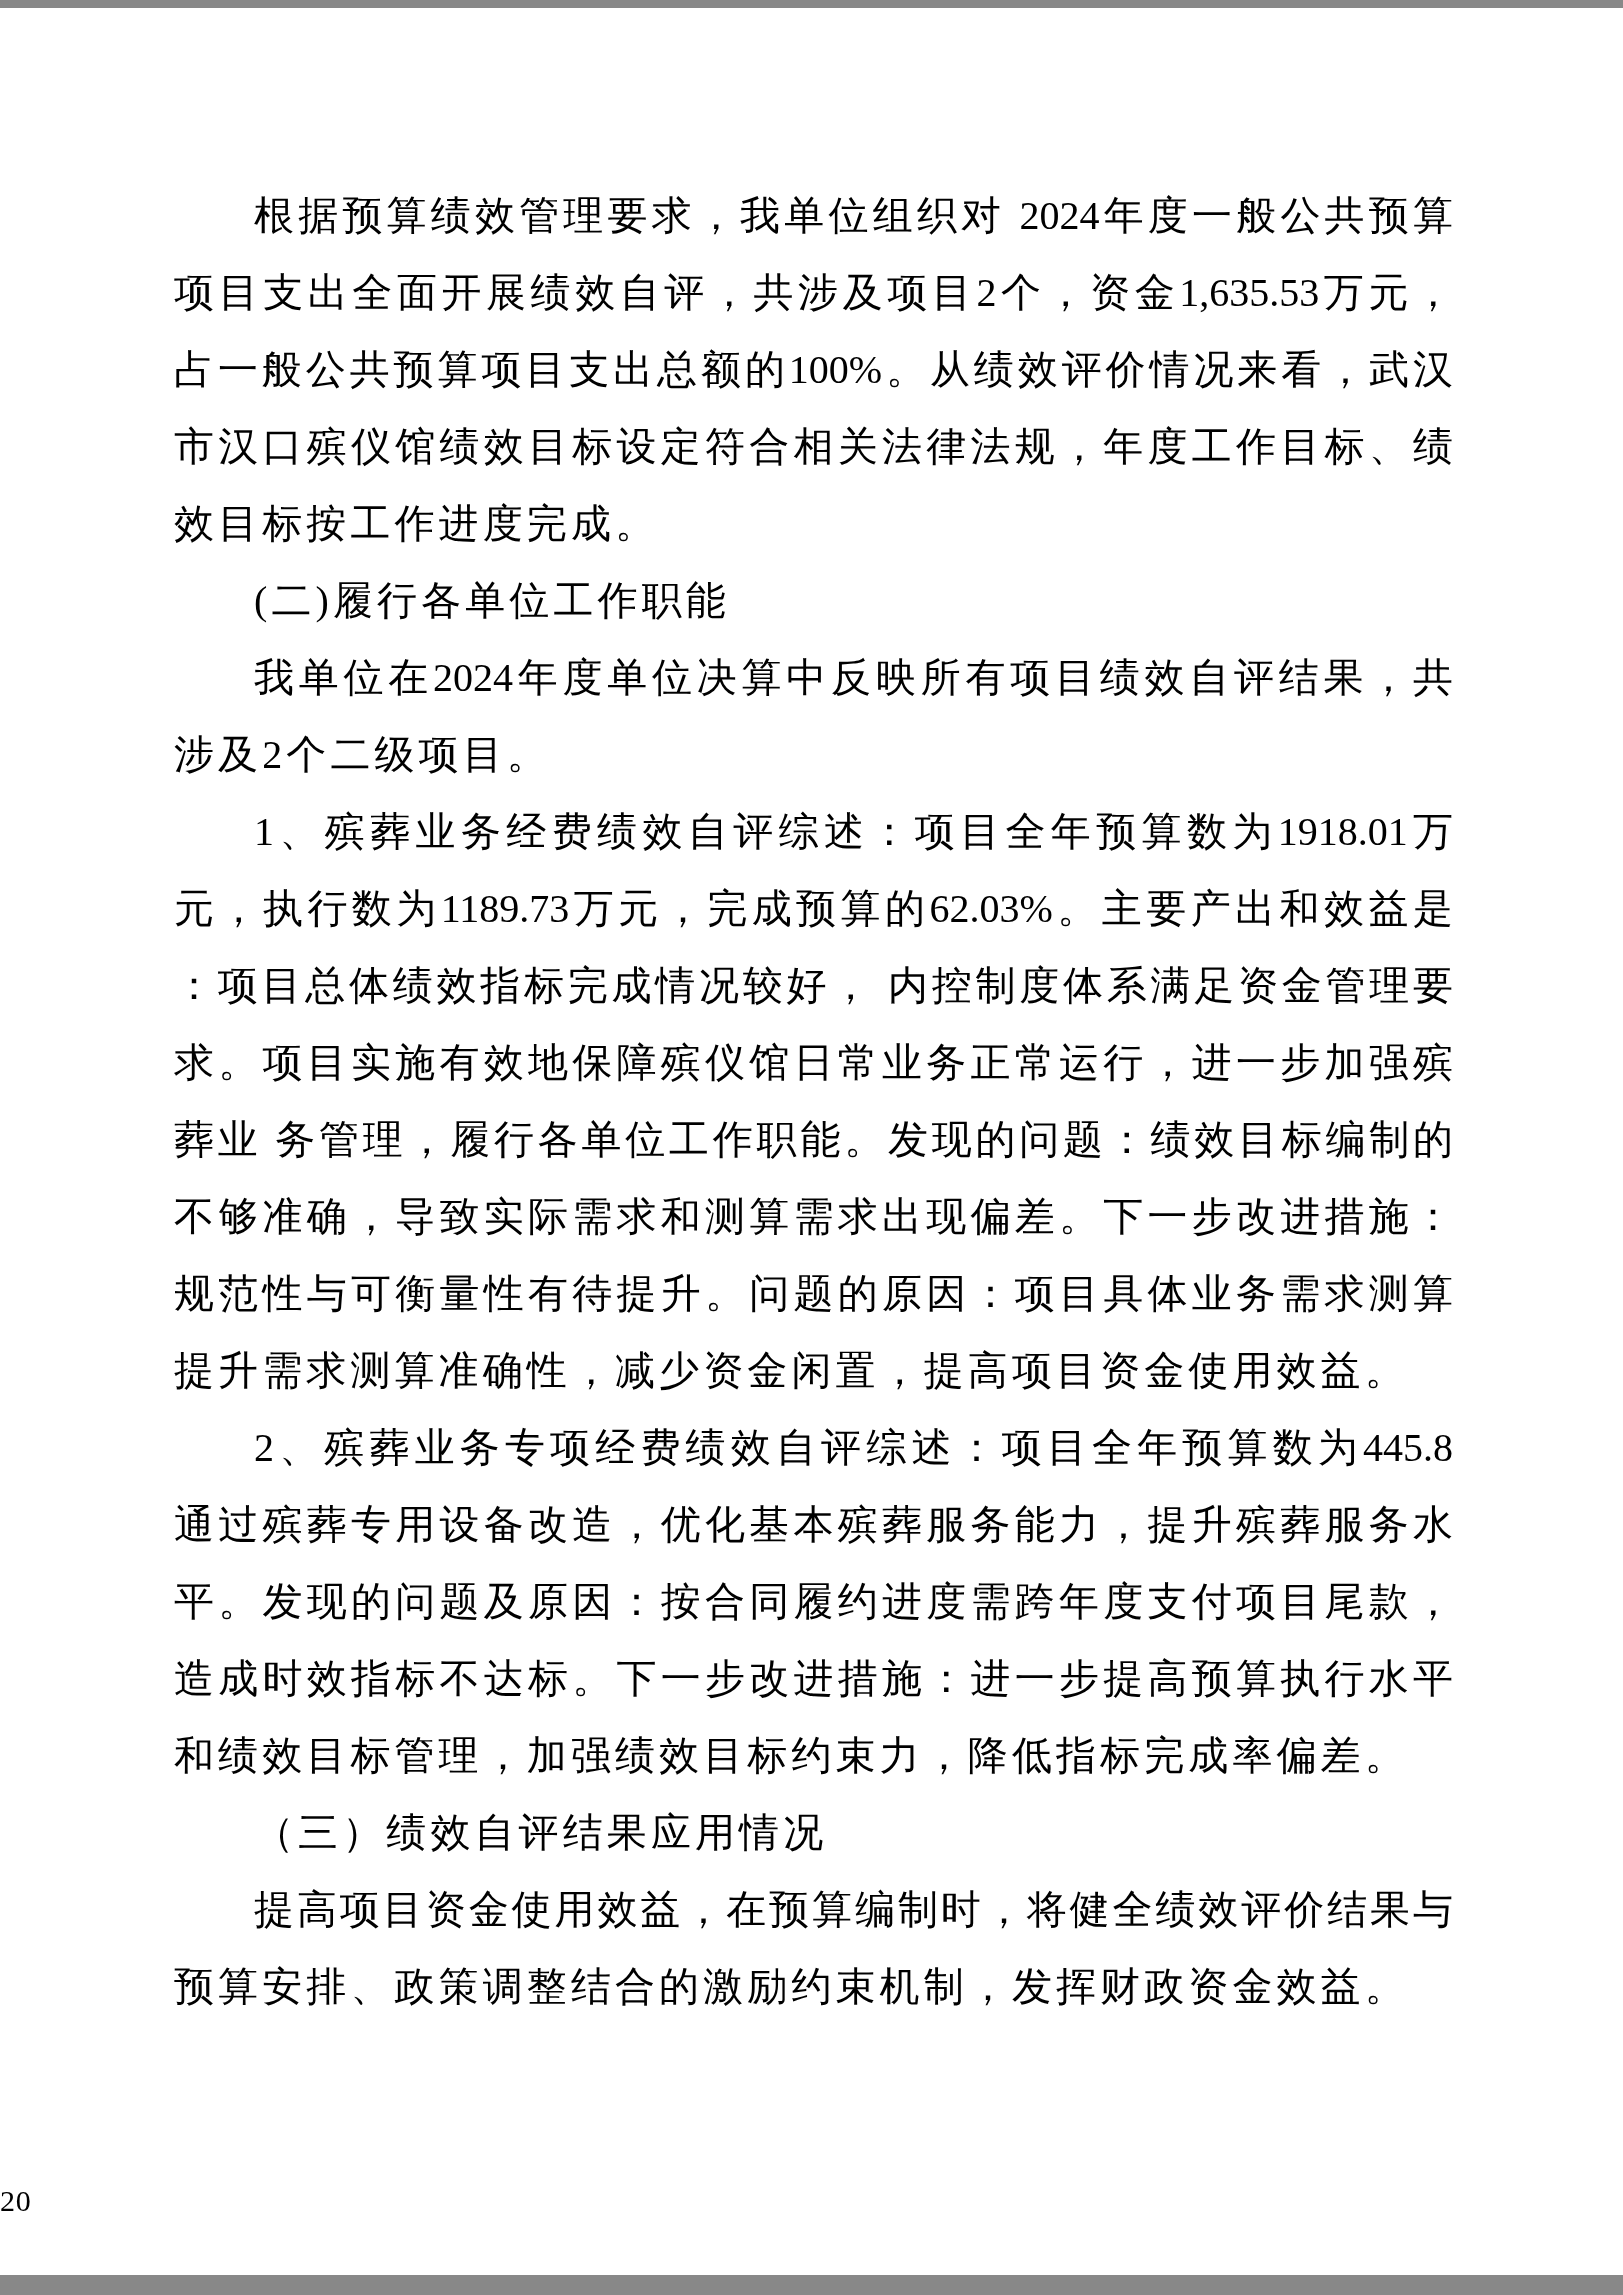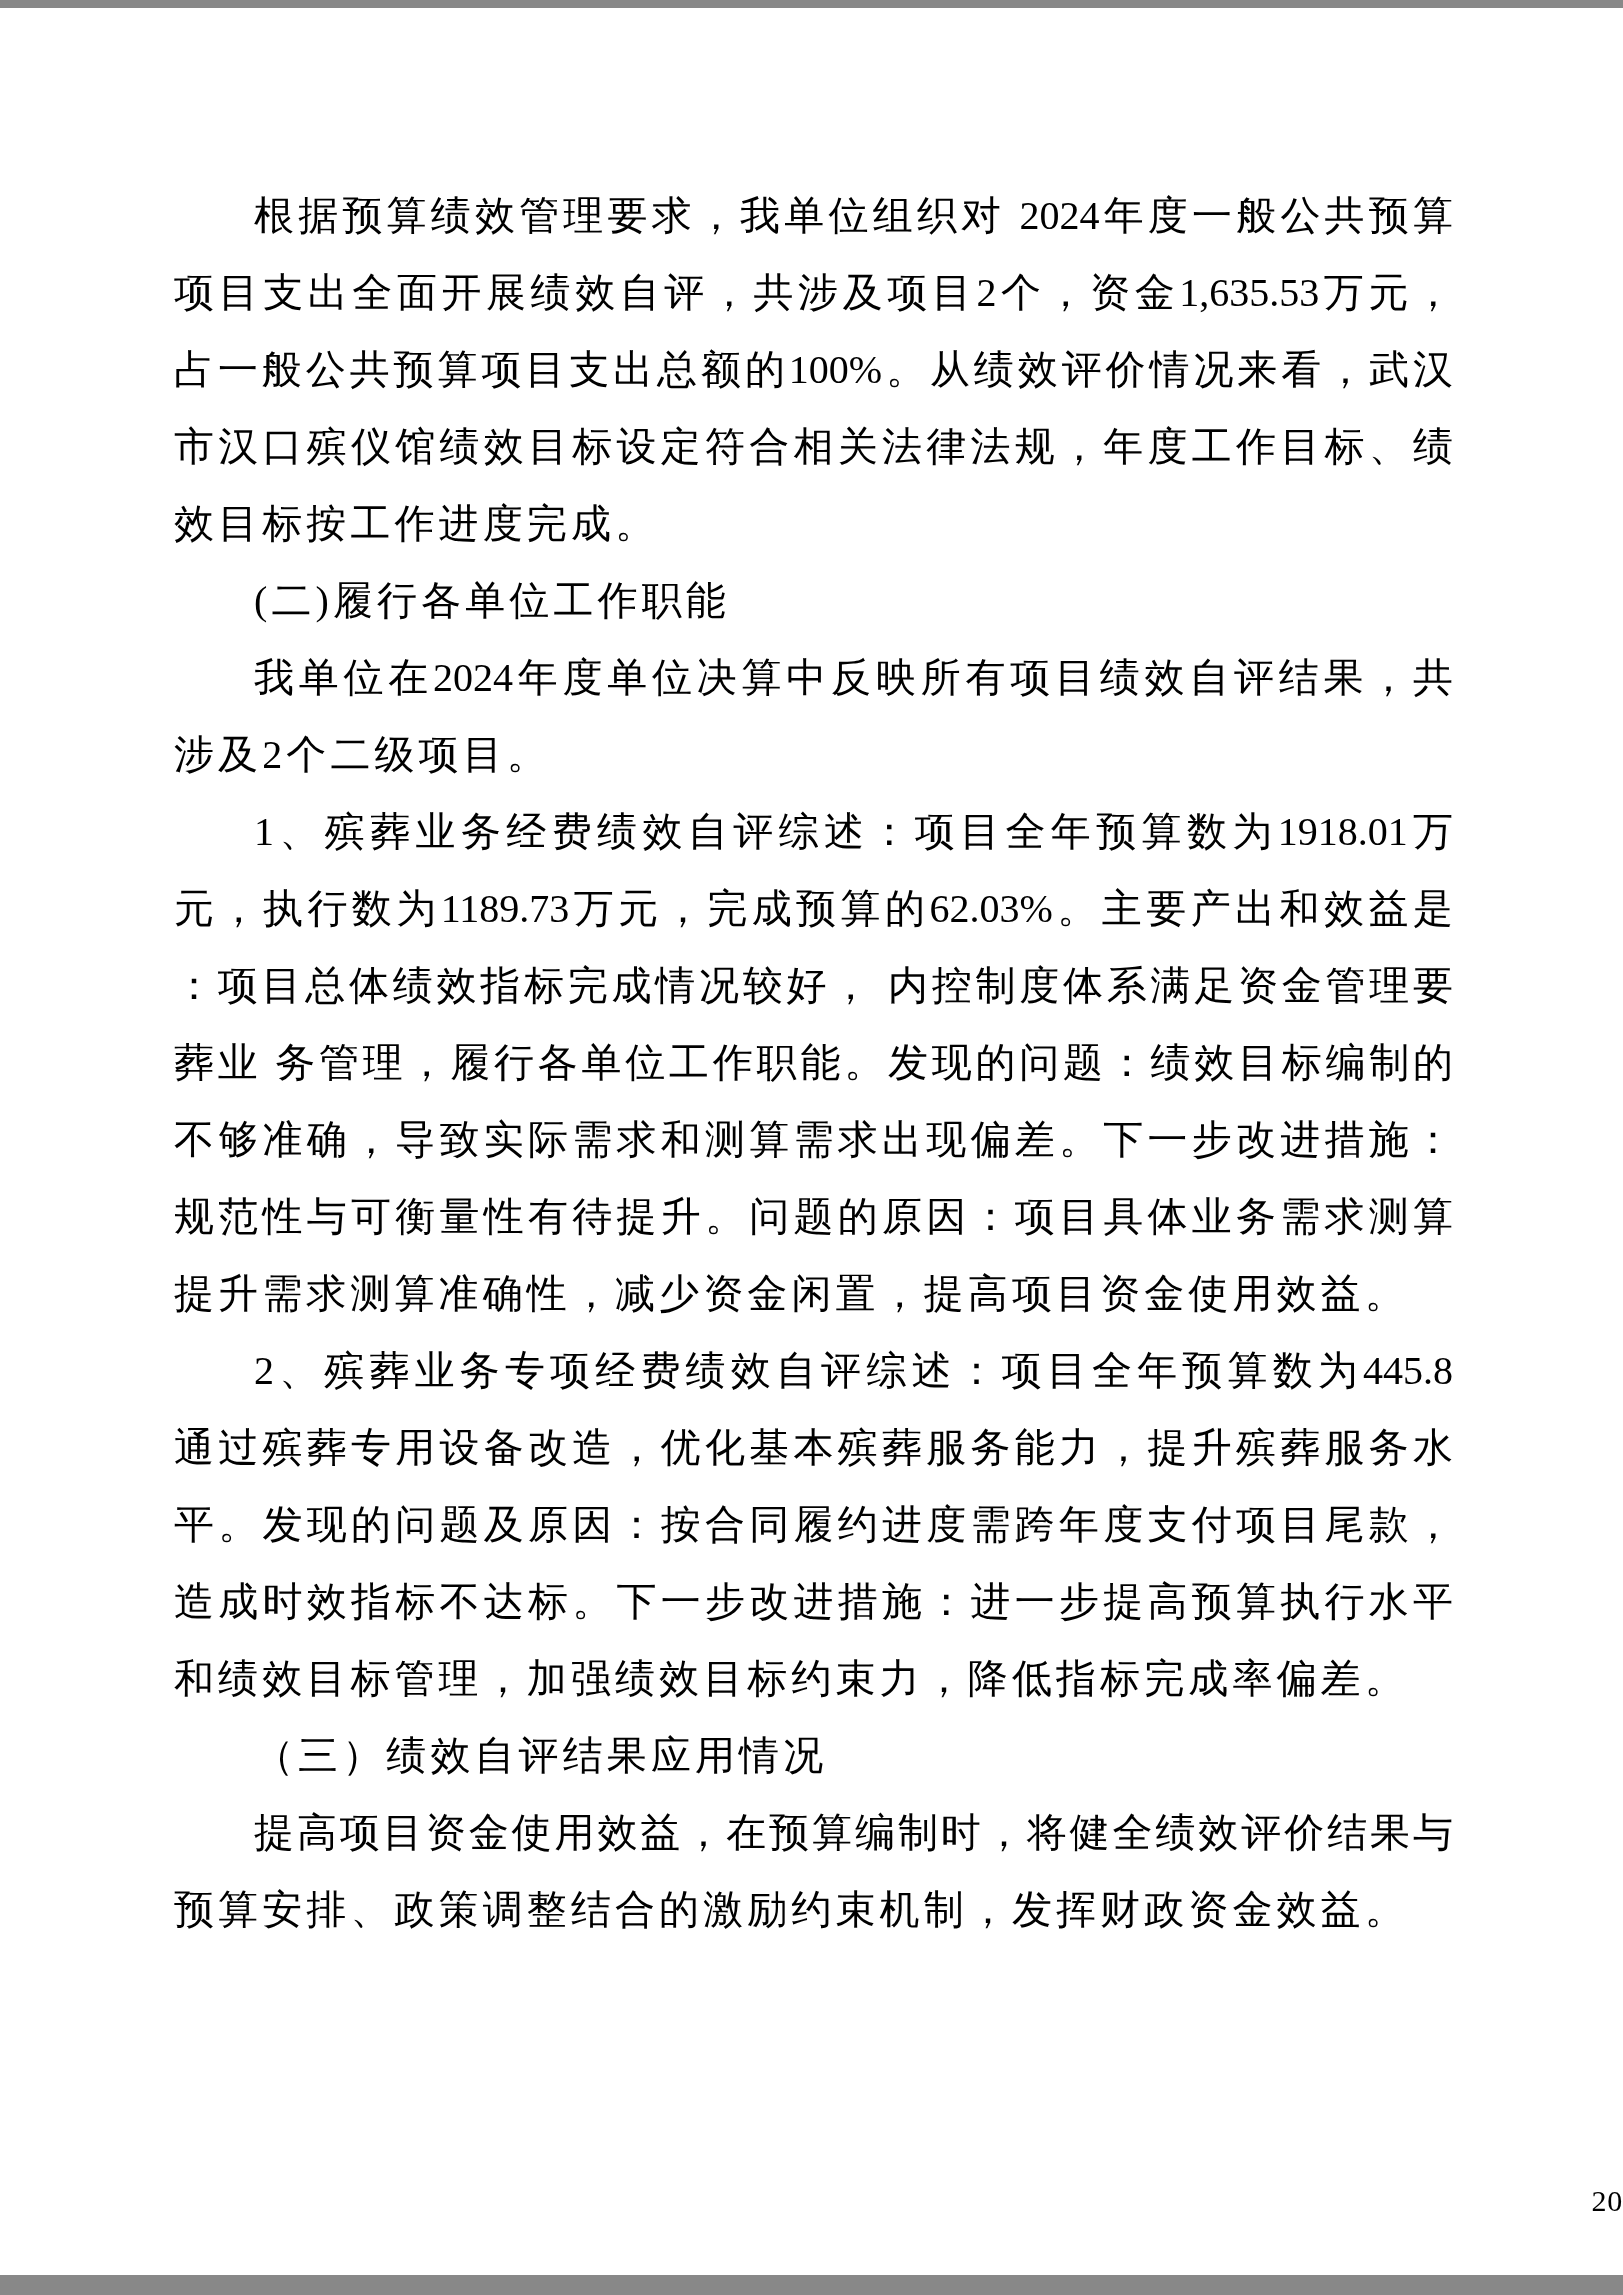--- a/index.html
+++ b/index.html
@@ -45,21 +45,21 @@
   .line.indent {
     text-indent: 80px;
   }
   .page-number {
     position: absolute;
     top: 2172px;
     left: 0;
     width: 100%;
     height: 41px;
     line-height: 41px;
-    text-align: right;
+    text-align: left;
     font-size: 30px;
     letter-spacing: 0.7px;
     color: #000000;
     font-family: "Liberation Serif", "DejaVu Serif", serif;
   }
 </style>
 </head>
 <body>
 
 <div class="page">
@@ -68,20 +68,21 @@
       <div class="line fill">项目支出全面开展绩效自评，共涉及项目2个，资金1,635.53万元，</div>
       <div class="line fill">占一般公共预算项目支出总额的100%。从绩效评价情况来看，武汉</div>
       <div class="line fill">市汉口殡仪馆绩效目标设定符合相关法律法规，年度工作目标、绩</div>
       <div class="line end">效目标按工作进度完成。</div>
       <div class="line indent end">(二)履行各单位工作职能</div>
       <div class="line indent fill">我单位在2024年度单位决算中反映所有项目绩效自评结果，共</div>
       <div class="line end">涉及2个二级项目。</div>
       <div class="line indent fill">1、殡葬业务经费绩效自评综述：项目全年预算数为1918.01万</div>
       <div class="line fill">元，执行数为1189.73万元，完成预算的62.03%。主要产出和效益是</div>
       <div class="line fill">：项目总体绩效指标完成情况较好， 内控制度体系满足资金管理要</div>
+      <div class="line fill">求。项目实施有效地保障殡仪馆日常业务正常运行，进一步加强殡</div>
       <div class="line fill">葬业 务管理，履行各单位工作职能。发现的问题：绩效目标编制的</div>
       <div class="line fill">不够准确，导致实际需求和测算需求出现偏差。下一步改进措施：</div>
       <div class="line fill">规范性与可衡量性有待提升。问题的原因：项目具体业务需求测算</div>
       <div class="line end">提升需求测算准确性，减少资金闲置，提高项目资金使用效益。</div>
       <div class="line indent fill">2、殡葬业务专项经费绩效自评综述：项目全年预算数为445.8</div>
       <div class="line fill">通过殡葬专用设备改造，优化基本殡葬服务能力，提升殡葬服务水</div>
       <div class="line fill">平。发现的问题及原因：按合同履约进度需跨年度支付项目尾款，</div>
       <div class="line fill">造成时效指标不达标。下一步改进措施：进一步提高预算执行水平</div>
       <div class="line end">和绩效目标管理，加强绩效目标约束力，降低指标完成率偏差。</div>
       <div class="line indent end">（三）绩效自评结果应用情况</div>

